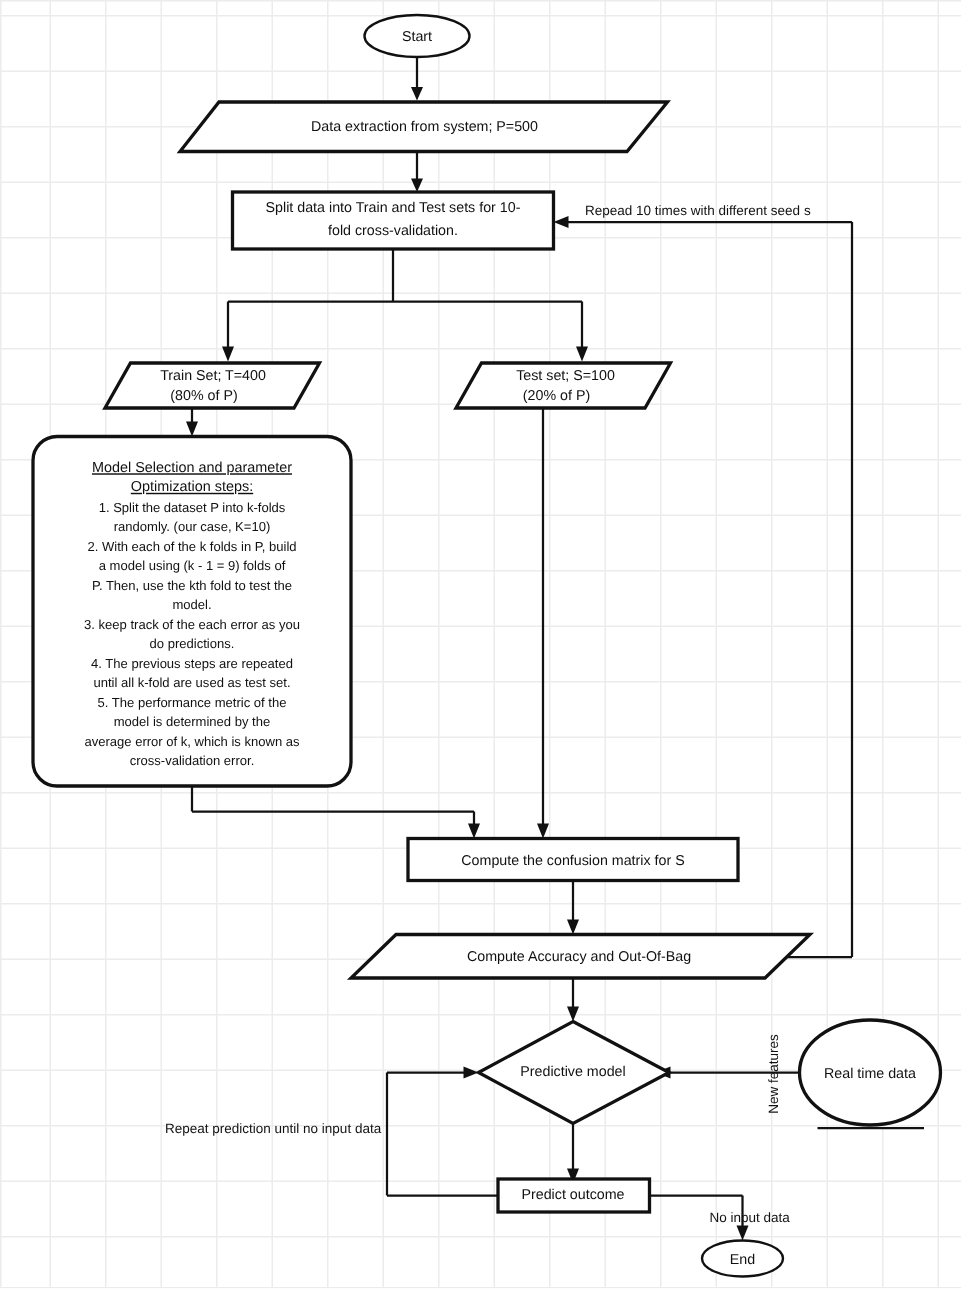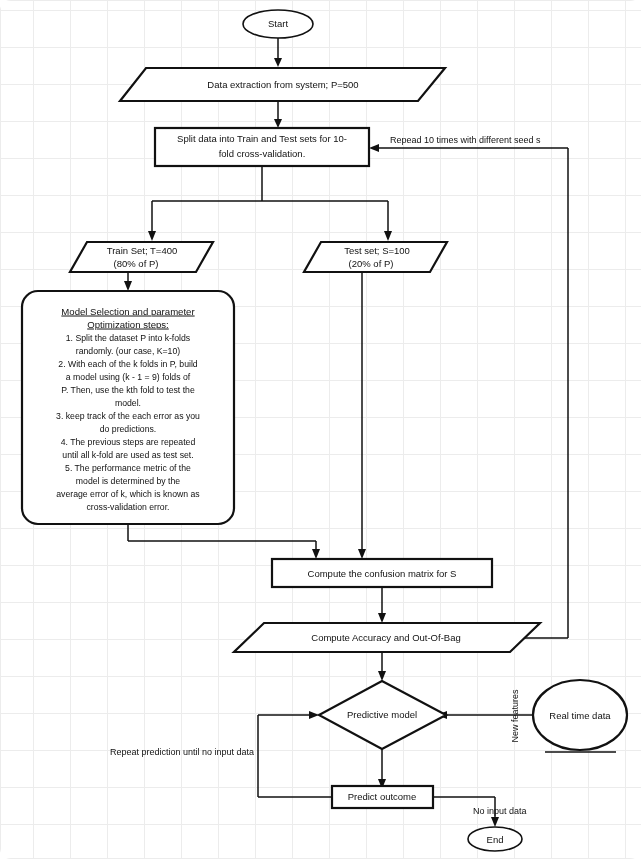--- a/index.html
+++ b/index.html
@@ -10,21 +10,20 @@
   }
   body {
     font-family: "Liberation Sans", sans-serif;
   }
   #page {
     position: relative;
     width: 641px;
     height: 859px;
     overflow: hidden;
     background: #ffffff;
-    border-radius: 11px;
   }
   #flow-svg {
     display: block;
     position: absolute;
     left: 0;
     top: 0;
   }
   .grid-line {
     stroke: #ececec;
     stroke-width: 1;

